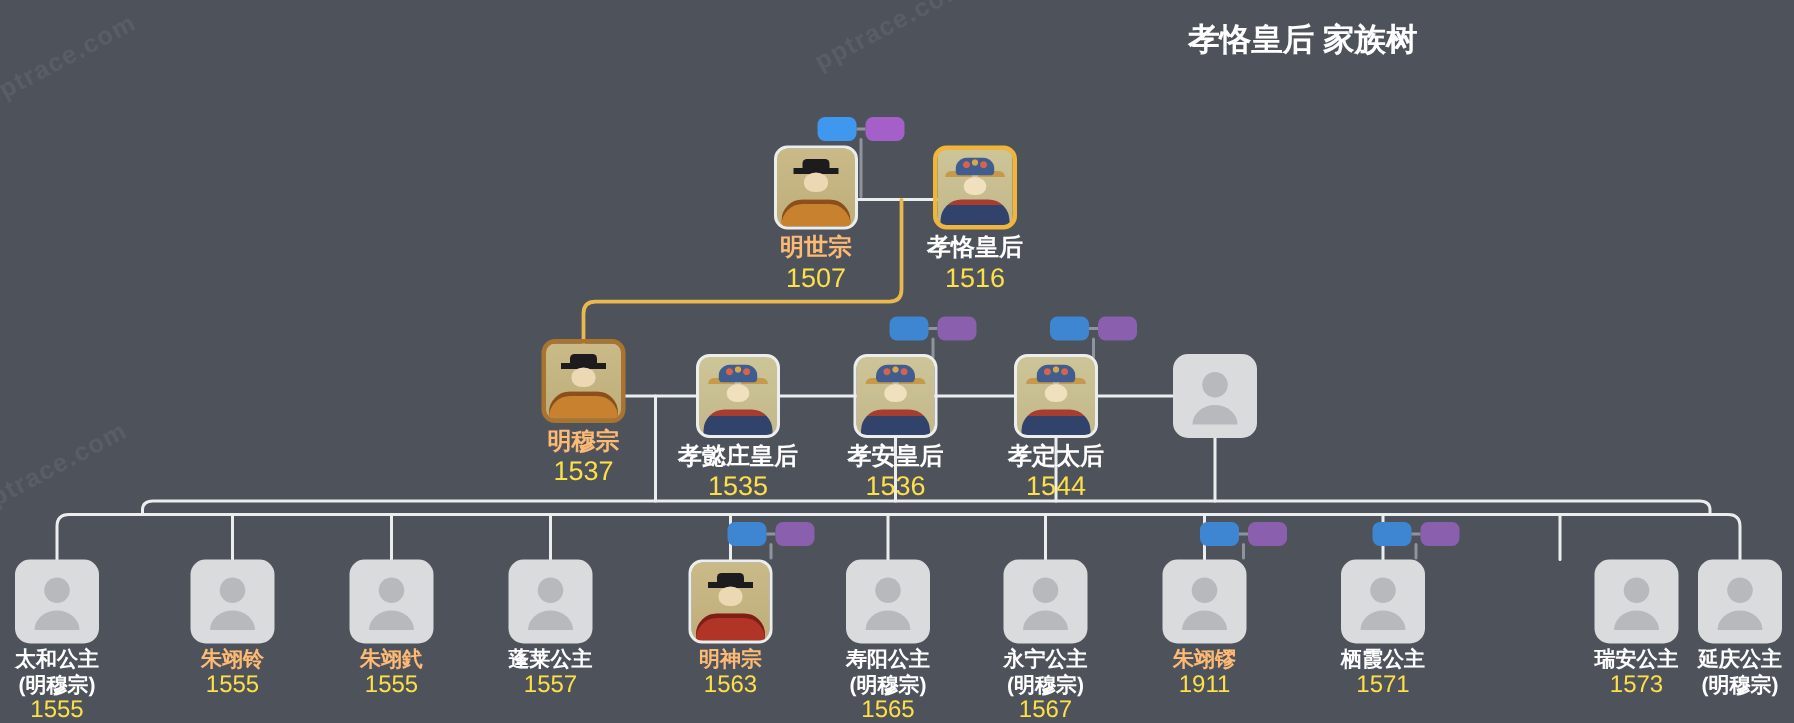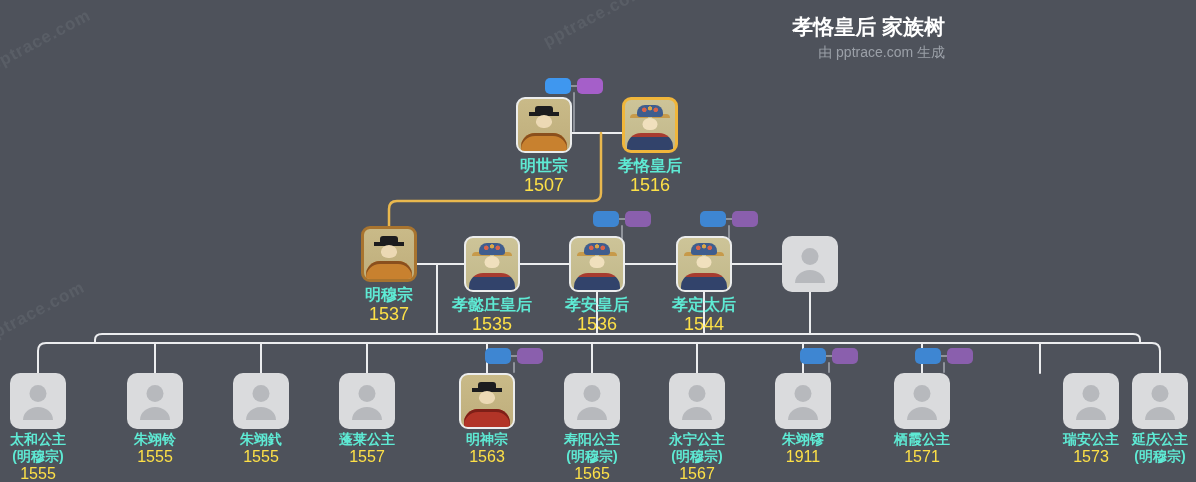--- a/index.html
+++ b/index.html
@@ -60,33 +60,32 @@
   .avatar .head{position:absolute;top:12px;left:50%;transform:translateX(-50%);
     width:17px;height:17px;border-radius:50%;background:#B7B9BD}
   .avatar .shoulders{position:absolute;top:34px;left:50%;transform:translateX(-50%);
     width:30px;height:13px;background:#B7B9BD;border-radius:50% 50% 0 0/100% 100% 0 0}
   
   .pname{font-size:16px;font-weight:bold;line-height:19px;margin-top:3px}
   .pnote{font-size:14px;font-weight:bold;line-height:17px}
   .pyear{font-size:18px;font-weight:500;color:#fde047;line-height:20px}
   .n-sm .pname{font-size:14px;line-height:17px;margin-top:2px}
   .n-sm .pyear{font-size:16px;line-height:18px}
-  .male{color:#5eead4}
-  .female{color:#5eead4}
+  .male{color:#fdba74}
+  .female{color:#ffffff}
 </style>
 </head>
 <body>
 
 <div class="wm" style="left:-14px;top:58px">pptrace.com</div>
 <div class="wm" style="left:540px;top:34px">pptrace.com</div>
 <div class="wm" style="left:-20px;top:330px">pptrace.com</div>
 
 <div class="header">
   <div class="title">孝恪皇后 家族树</div>
-  <div class="subtitle">由 pptrace.com 生成</div>
 </div>
 
 <svg class="lines" width="1196" height="482" viewBox="0 0 1196 482">
   <g stroke="#ECEDEF" stroke-width="2" fill="none" stroke-linecap="round">
     <path d="M544 133 H650"></path>
     <path d="M389 264 H810"></path>
     <path d="M437 264 V334"></path>
     <path d="M597 292 V334"></path>
     <path d="M704 292 V334"></path>
     <path d="M810 292 V334"></path>

